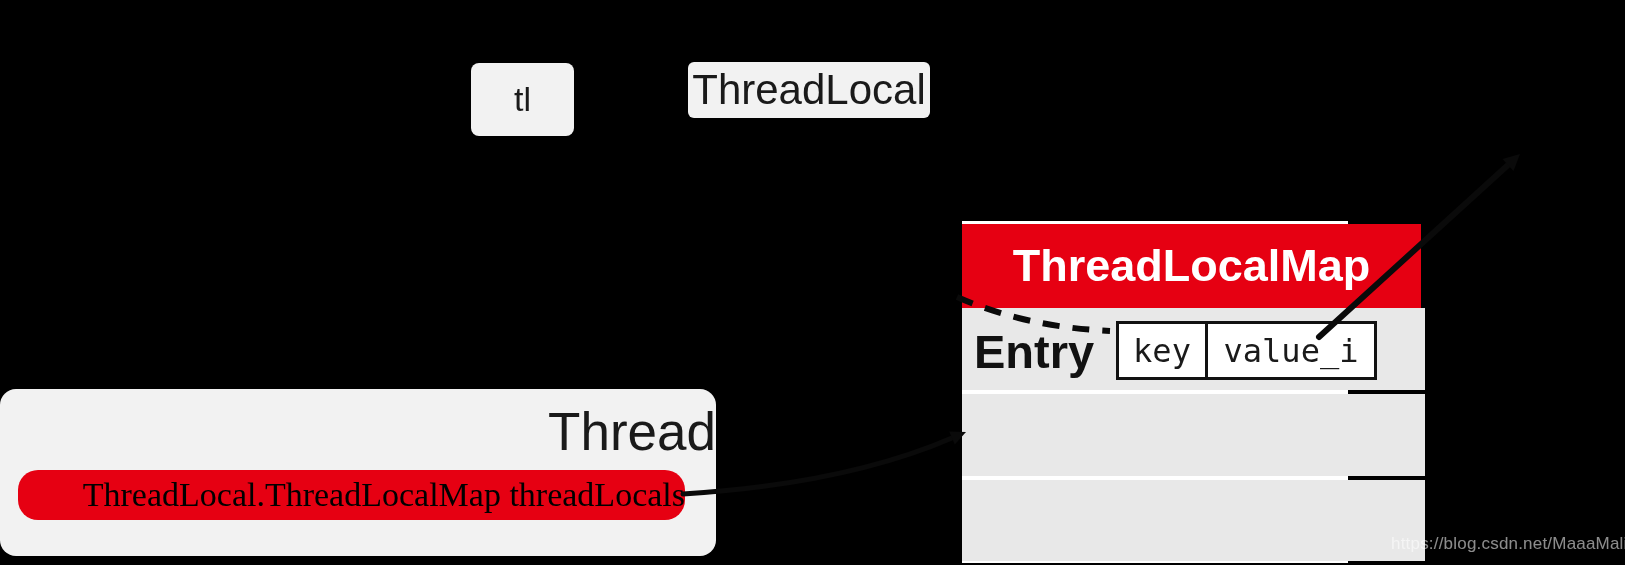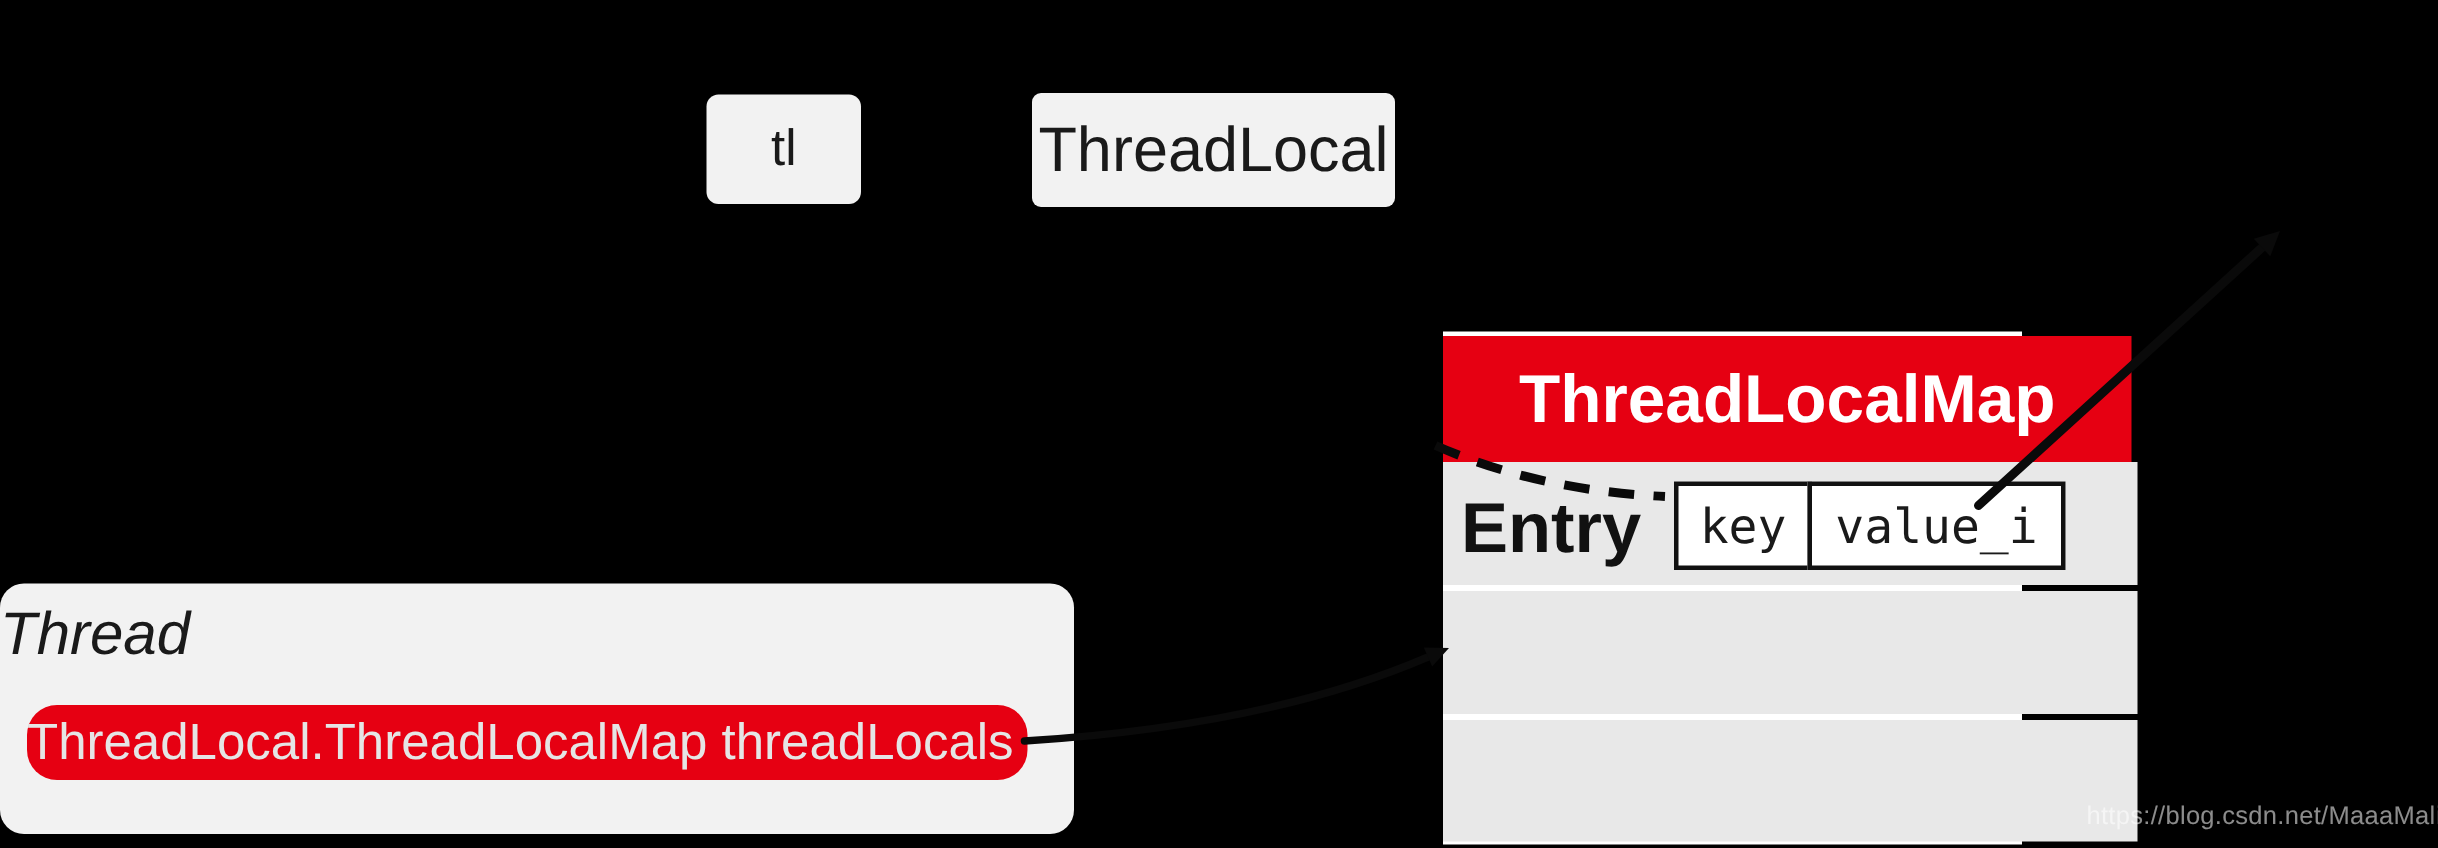--- a/index.html
+++ b/index.html
@@ -15,21 +15,21 @@
     position:relative;width:1625px;height:565px;
     background:var(--canvas-black);overflow:hidden;
     font-family:"Liberation Sans",sans-serif;
   }
   
   .node{
     position:absolute;background:var(--node-gray);color:var(--text-dark);
     display:flex;align-items:center;justify-content:center;
   }
   .tl-node{left:471px;top:63px;width:103px;height:73px;border-radius:8px;font-size:34px;}
-  .threadlocal-node{left:688px;top:62px;width:242px;height:76px;border-radius:6px;font-size:42px;}
+  .threadlocal-node{left:688px;top:62px;width:242px;height:56px;border-radius:6px;font-size:42px;}
   
   .value-circle{
     position:absolute;left:1497px;top:74px;width:127px;height:127px;border-radius:50%;
     background:var(--red);color:#fff;
     display:flex;flex-direction:column;align-items:center;justify-content:center;
     line-height:38px;
   }
   .value-circle .mono-line{font-family:"DejaVu Sans Mono",monospace;font-size:32px;font-weight:600;}
   .value-circle .sans-line{font-size:33px;}
   
@@ -58,26 +58,26 @@
     display:flex;align-items:center;justify-content:center;height:59px;
   }
   .kv-cell.key{width:92px;}
   .kv-cell.val{width:172px;margin-left:-3px;}
   
   .thread-box{
     position:absolute;left:0;top:389px;width:716px;height:167px;border-radius:16px;
     background:var(--node-gray);
   }
   .thread-title{
-    margin-top:12px;text-align:left;color:var(--text-dark);font-size:40px;font-style:italic;
+    margin-top:12px;text-align:right;color:var(--text-dark);font-size:53px;
   }
   .thread-pill{
     position:absolute;left:18px;top:81px;width:667px;height:50px;border-radius:20px;
-    background:var(--red);color:#e5e5e5;font-size:34px;
-    display:flex;align-items:center;justify-content:flex-start;white-space:nowrap;
+    background:var(--red);color:#000000;font-size:34px;
+    display:flex;align-items:center;justify-content:flex-end;white-space:nowrap;font-family:Liberation Serif, serif;
   }
   
   .overlay{position:absolute;left:0;top:0;width:1625px;height:565px;pointer-events:none;z-index:10;}
   
   .watermark{
     position:absolute;left:1391px;top:534px;font-size:17px;letter-spacing:0.2px;
     color:rgba(255,255,255,0.55);z-index:11;
   }
 </style>
 </head>

